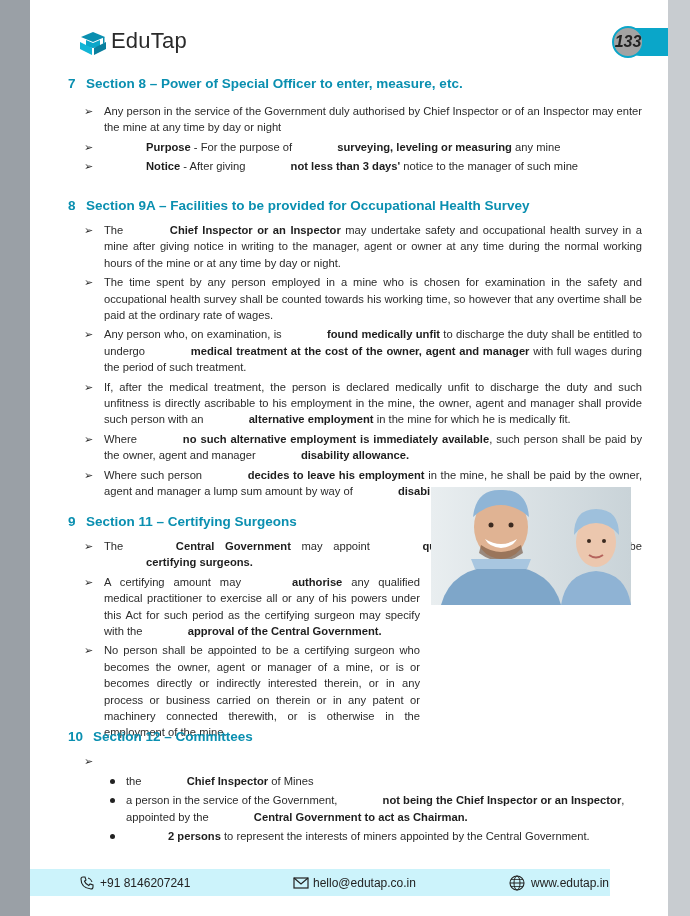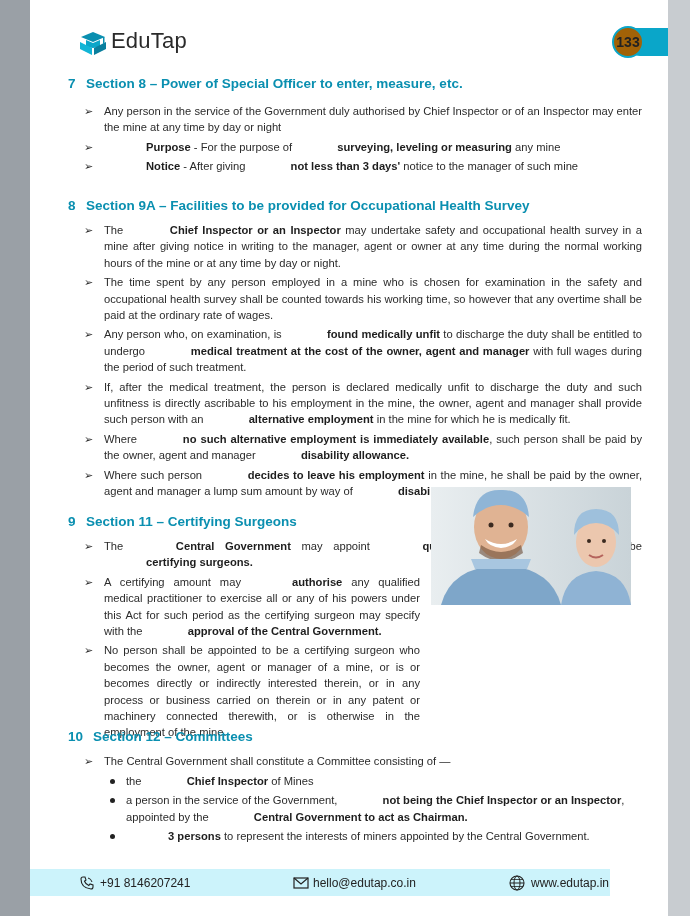--- a/index.html
+++ b/index.html
@@ -19,23 +19,24 @@
   }
   .header { position: absolute; left: 0; top: 0; width: 638px; height: 70px; }
   .logo { position: absolute; left: 48px; top: 26px; display: flex; align-items: center; }
   .logo-mark { width: 30px; height: 30px; position: relative; margin-right: 3px; }
   .logo-text { font-size: 22px; color: #2a2a2a; letter-spacing: 0.2px; }
   .page-num-wrap {
     position: absolute; left: 582px; top: 26px; width: 56px; height: 30px;
   }
   .page-num {
     position: absolute; left: 0; top: 0; width: 28px; height: 28px;
-    border: 2px solid #0aa6c9; border-radius: 50%; background: #a16207;
-    font-size: 14px; font-weight: bold; color: #222; text-align: center; line-height: 28px;
+    border: 2px solid #0aa6c9; border-radius: 50%; background: #a3a3a3;
+    font-size: 16px; font-weight: bold; color: #222; text-align: center; line-height: 28px;
     z-index: 2;
+    font-style: italic;
   }
   .page-num-tab {
     position: absolute; left: 16px; top: 2px; width: 40px; height: 28px;
     background: #0aa6c9; border-radius: 0 0 0 12px;
   }
   .content { position: absolute; left: 38px; top: 76px; width: 570px; font-size: 11.2px; color: #2b2b2b; }
   .section-title {
     color: #0a8fb0; font-weight: bold; font-size: 13.5px; margin: 0; padding: 0;
     display: flex; gap: 10px; position: absolute; left: 0;
   }
@@ -123,26 +124,26 @@
         <li><span class="arr">➢</span><span>The </span><b>Central Government</b><span> may appoint </span><b>qualified medical practitioners</b><span> to be </span><b>certifying surgeons.</b></li>
         <li style="width: 316px;"><span class="arr">➢</span><span>A certifying amount may </span><b>authorise</b><span> any qualified medical practitioner to exercise all or any of his powers under this Act for such period as the certifying surgeon may specify with the </span><b>approval of the Central Government.</b></li>
         <li style="width: 316px;"><span class="arr">➢</span><span>No person shall be appointed to be a certifying surgeon who becomes the owner, agent or manager of a mine, or is or becomes directly or indirectly interested therein, or in any process or business carried on therein or in any patent or machinery connected therewith, or is otherwise in the employment of the mine.</span></li>
       </ul>
 
     <h2 class="section-title" style="top:653px">
       <span class="num">10</span>
       <span>Section 12 – Committees</span>
     </h2>
     <ul class="arrows" style="top:677px">
-        <li><span class="arr">➢</span><span>The Central Government shall constitute a Committee consisting of —</span></li>
+        <li><span class="arr">➢</span></li>
       </ul>
     <ul class="dots" style="top:697px">
         <li><span class="dot"></span><span>the </span><b>Chief Inspector</b><span> of Mines</span></li>
         <li><span class="dot"></span><span>a person in the service of the Government, </span><b>not being the Chief Inspector or an Inspector</b><span>, appointed by the </span><b>Central Government to act as Chairman.</b></li>
-        <li><span class="dot"></span><b>3 persons</b><span> to represent the interests of miners appointed by the Central Government.</span></li>
+        <li><span class="dot"></span><b>2 persons</b><span> to represent the interests of miners appointed by the Central Government.</span></li>
       </ul>
   </div>
 
   <div class="photo">
     <svg width="200" height="118" viewBox="0 0 200 118">
       <rect width="200" height="118" fill="#dde4e7"></rect>
       <rect x="0" y="0" width="200" height="118" fill="url(#bgGrad)"></rect>
       <defs>
         <linearGradient id="bgGrad" x1="0" y1="0" x2="1" y2="0">
           <stop offset="0" stop-color="#e9eef0"></stop>

